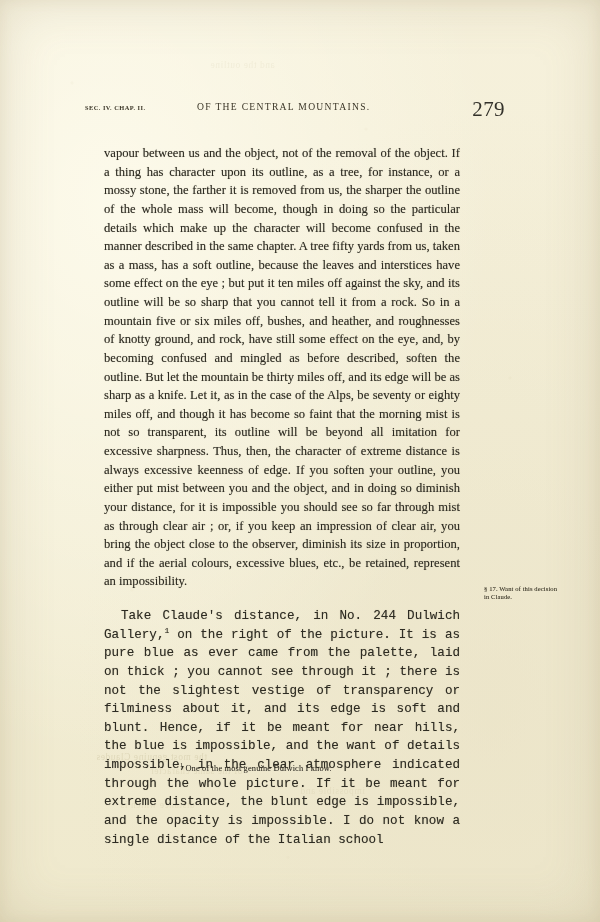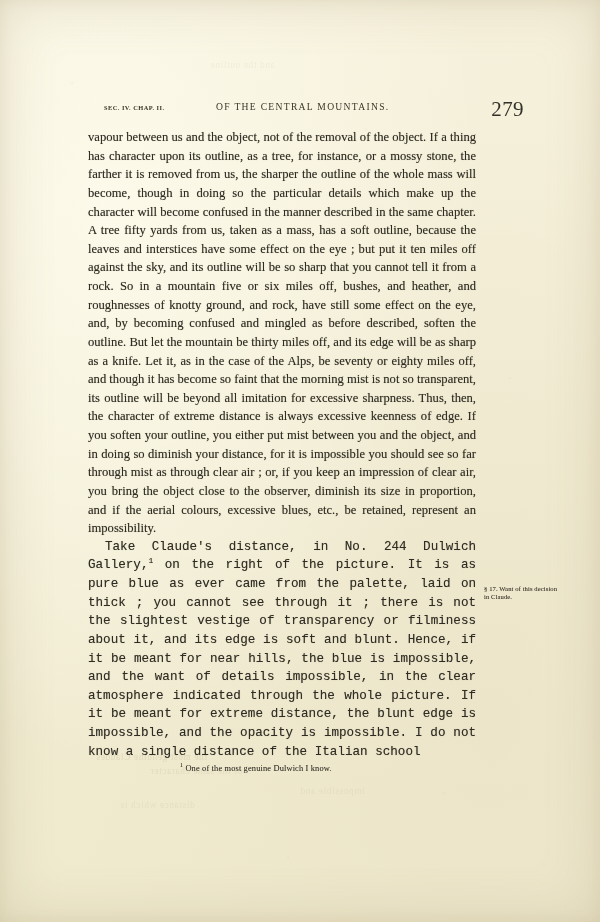--- a/index.html
+++ b/index.html
@@ -39,21 +39,21 @@
   #edge-shade {
     position: absolute;
     inset: 0;
     pointer-events: none;
     box-shadow: inset 0 0 54px rgba(150,134,90,.22), inset 0 0 14px rgba(170,154,110,.14);
   }
 
   
   #runhead {
     position: absolute;
-    left: 104px;
+    left: 85px;
     top: 101px;
     width: 420px;
     height: 16px;
     color: #2b2a22;
   }
   #runhead .sec {
     position: absolute;
     left: 0;
     top: 3px;
     font-size: 6.4px;
@@ -85,21 +85,21 @@
   }
 
   
   #col {
     position: absolute;
     left: 88px;
     top: 128px;
     width: 388px;
   }
   p.body {
-    margin: 0;
+    margin: 16px;
     font-size: 12.6px;
     line-height: 18.62px;
     text-align: justify;
     text-align-last: left;
     color: #2e2c23;
     -webkit-font-smoothing: antialiased;
     text-shadow: 0 0 .7px rgba(60,56,40,.45);
   }
   p.body.indent { text-indent: 17px; }
   p.body + p.body { margin-top: 0; font-family: Liberation Mono, monospace; }

